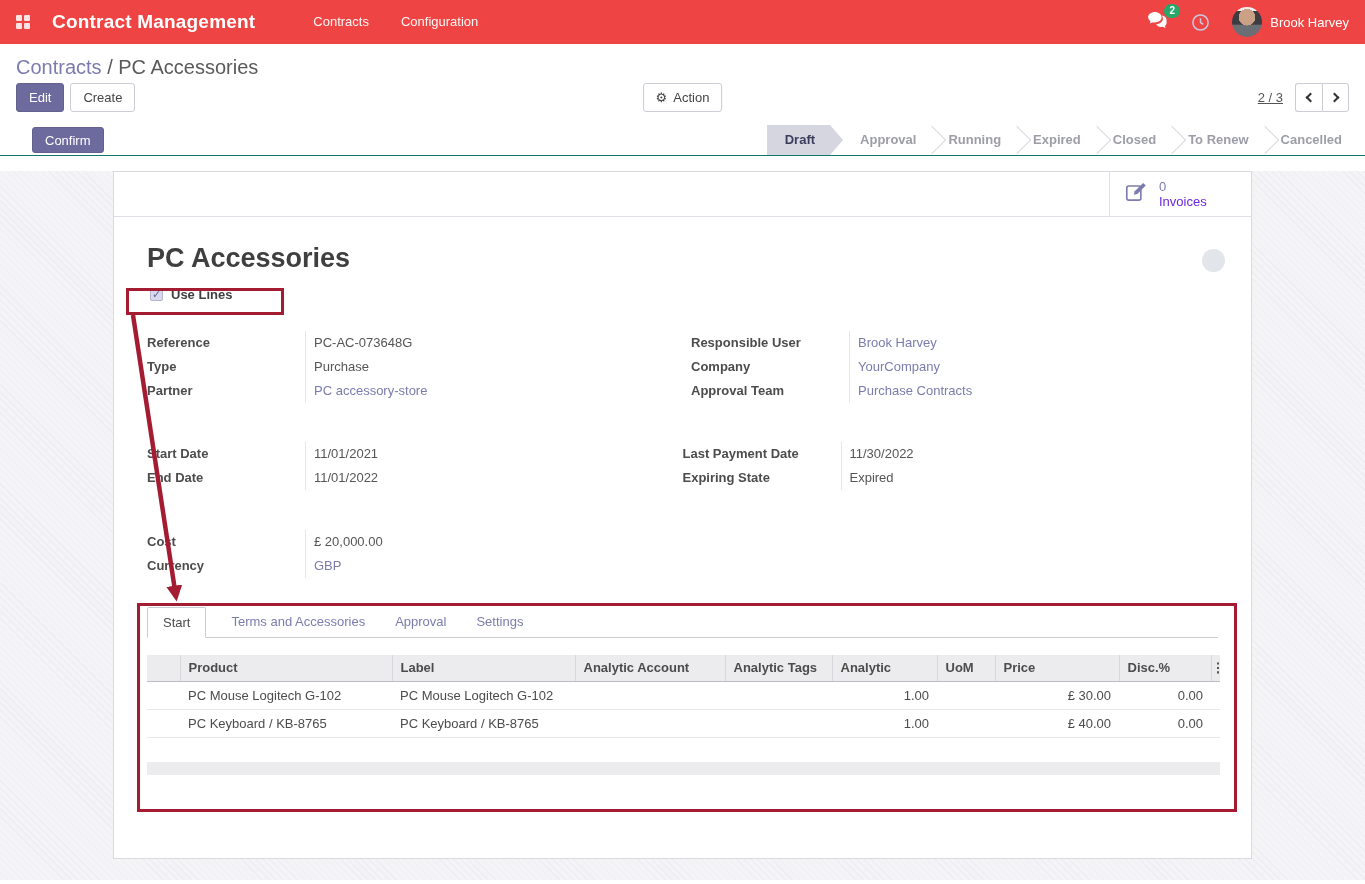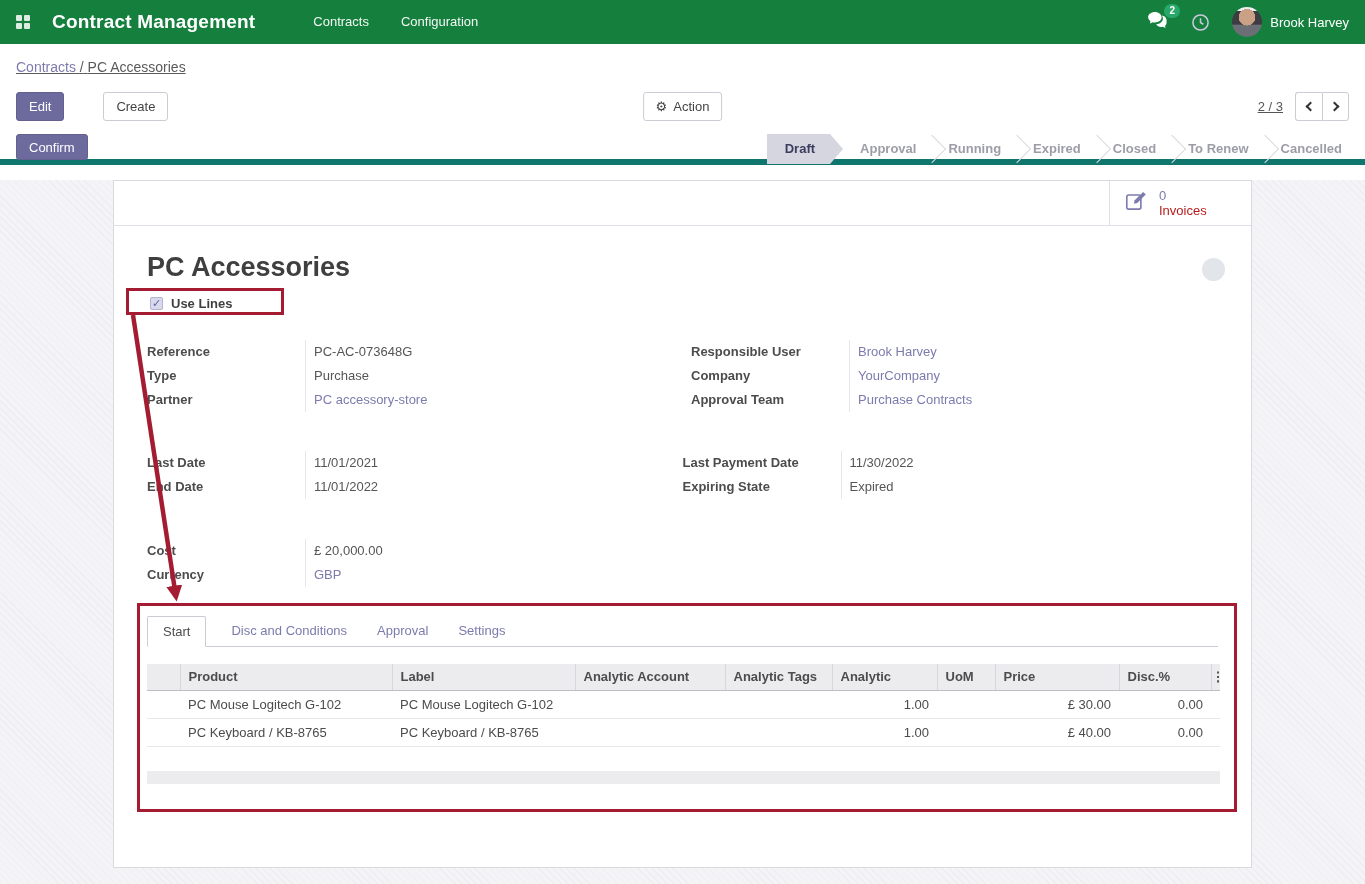--- a/index.html
+++ b/index.html
@@ -4,21 +4,21 @@
 <style>
   * { margin:0; padding:0; box-sizing:border-box; }
   html,body { width:1365px; height:884px; }
   body {
     position:relative; overflow:hidden;
     font-family:"Liberation Sans", sans-serif;
     background:#fff; color:#4c4c4c;
   }
   
   .navbar {
-    height:44px; background:#15803d; display:flex; align-items:center;
+    height:44px; background:#ef4444; display:flex; align-items:center;
     padding:16px 16px; color:#fff;
   }
   .apps-icon { display:grid; grid-template-columns:6px 6px; gap:2px; margin-right:22px; cursor:pointer; }
   .apps-icon i { width:6px; height:6px; background:#fff; opacity:.85; border-radius:1px; display:block; }
   .brand { font-size:19px; font-weight:700; letter-spacing:.2px; margin-right:58px; cursor:pointer; }
   .nav-menu { display:flex; gap:32px; font-size:13px; }
   .nav-menu .menu-item { cursor:pointer; opacity:.95; line-height:44px; }
   .nav-right { margin-left:auto; display:flex; align-items:center; gap:22px; }
   .msg-wrap { position:relative; cursor:pointer; display:flex; }
   .badge {
@@ -31,23 +31,23 @@
   .avatar {
     width:30px; height:30px; border-radius:50%;
     background:
       radial-gradient(circle at 50% 34%, #caa184 0 33%, transparent 34%),
       linear-gradient(180deg, #efeff2 0 12%, #3c3c42 13% 58%, #6b6f75 59% 100%);
   }
   .user-name { font-size:13px; }
 
   
   .control-panel { background:#fff; padding:11px 16px 13px; }
-  .breadcrumb { font-size:14px; color:#5a5a5a; height:24px; line-height:24px;text-decoration:underline; }
+  .breadcrumb { font-size:20px; color:#5a5a5a; height:24px; line-height:24px; }
   .breadcrumb .crumb-link { color:#7c7bad; cursor:pointer; }
-  .cp-buttons { display:flex; align-items:center; margin-top:13px; height:29px; position:relative;gap:33px; }
+  .cp-buttons { display:flex; align-items:center; margin-top:4px; height:29px; position:relative; }
   .btn {
     display:inline-flex; align-items:center; gap:6px; height:29px; padding:0 12px;
     font-size:13px; border-radius:3px; border:1px solid transparent; cursor:pointer;
     background:#fff; color:#444;
   }
   .btn.primary { background:#6d6a9e; border-color:#64618f; color:#fff; }
   .btn.outline { border-color:#ccccd4; }
   .btn + .btn { margin-left:6px; }
   .cp-center { position:absolute; left:50%; transform:translateX(-50%); }
   .cp-right { margin-left:auto; display:flex; align-items:center; gap:12px; }
@@ -58,22 +58,22 @@
     display:flex; align-items:center; justify-content:center; cursor:pointer;
   }
   .pager-btn:first-child { border-radius:3px 0 0 3px; border-right:none; }
   .pager-btn:last-child { border-radius:0 3px 3px 0; }
   .chev { display:inline-block; width:7px; height:7px; border-left:2px solid #333; border-bottom:2px solid #333; }
   .chev.left { transform:rotate(45deg); margin-left:3px; }
   .chev.right { transform:rotate(225deg); margin-right:3px; }
 
   
   .statusbar {
-    height:31px; background:#fff; border-bottom:6px solid #0f766e;
-    display:flex; padding-left:16px;
+    height:31px; background:#fff; border-bottom:1px solid #0f766e;
+    display:flex; align-items:center; padding-left:32px;
   }
   .statusbar .btn.confirm { height:26px; }
   .pipeline { margin-left:auto; display:flex; align-items:center; height:30px; padding-right:6px; }
   .stage { font-size:13px; font-weight:600; color:#9d9da8; line-height:30px; padding:0 17px; cursor:pointer; white-space:nowrap; }
   .stage.active {
     background:#d5d6df; color:#3c3d5e; font-weight:700;
     clip-path:polygon(0 0, calc(100% - 13px) 0, 100% 50%, calc(100% - 13px) 100%, 0 100%);
     padding:0 28px 0 18px;
   }
   .sep {
@@ -92,21 +92,21 @@
     border:1px solid #d9d9e0; position:relative;
   }
   .button-box { height:45px; border-bottom:1px solid #e0e0e6; position:relative; }
   .stat-button {
     position:absolute; right:0; top:0; width:142px; height:100%;
     border-left:1px solid #e0e0e6; display:flex; align-items:center;
     padding-left:13px; gap:10px; cursor:pointer; background:#fff;
   }
   .stat-text { display:flex; flex-direction:column; font-size:13px; line-height:15px; }
   .stat-count { color:#7c7bad; }
-  .stat-label { color:#b91c1c; }
+  .stat-label { color:#6d28d9; }
 
   .sheet-body { padding:0 33px; }
   .record-title { margin-top:26px; font-size:27px; line-height:31px; font-weight:700; color:#3f3f3f; }
   .image-placeholder {
     position:absolute; right:26px; top:77px; width:23px; height:23px;
     border-radius:50%; background:#e2e5ea;
   }
   .use-lines-row { margin-top:7px; height:27px; display:flex; align-items:center; gap:8px; padding-left:3px; }
   .checkbox {
     width:13px; height:13px; background:#d8d9ec; border:1px solid #b3b4cf; border-radius:2px;
@@ -296,21 +296,21 @@
           <div class="o-field-row">
             <span class="o-label">Approval Team</span>
             <span class="o-value link">Purchase Contracts</span>
           </div>
         </div>
       </div>
 
       <div class="o-group g2">
         <div class="o-col">
           <div class="o-field-row">
-            <span class="o-label">Last Date</span>
+            <span class="o-label">Start Date</span>
             <span class="o-value">11/01/2021</span>
           </div>
           <div class="o-field-row">
             <span class="o-label">End Date</span>
             <span class="o-value">11/01/2022</span>
           </div>
         </div>
         <div class="o-col">
           <div class="o-field-row">
             <span class="o-label">Last Payment Date</span>
@@ -333,21 +333,21 @@
             <span class="o-label">Currency</span>
             <span class="o-value link">GBP</span>
           </div>
         </div>
         <div class="o-col"></div>
       </div>
 
       <div class="notebook">
         <div class="notebook-tabs">
           <span class="tab active">Start</span>
-          <span class="tab">Disc and Conditions</span>
+          <span class="tab">Terms and Accessories</span>
           <span class="tab">Approval</span>
           <span class="tab">Settings</span>
         </div>
 
         <table class="lines-table">
           <colgroup>
             <col style="width:33px">
               <col style="width:212px">
               <col style="width:183px">
               <col style="width:150px">

